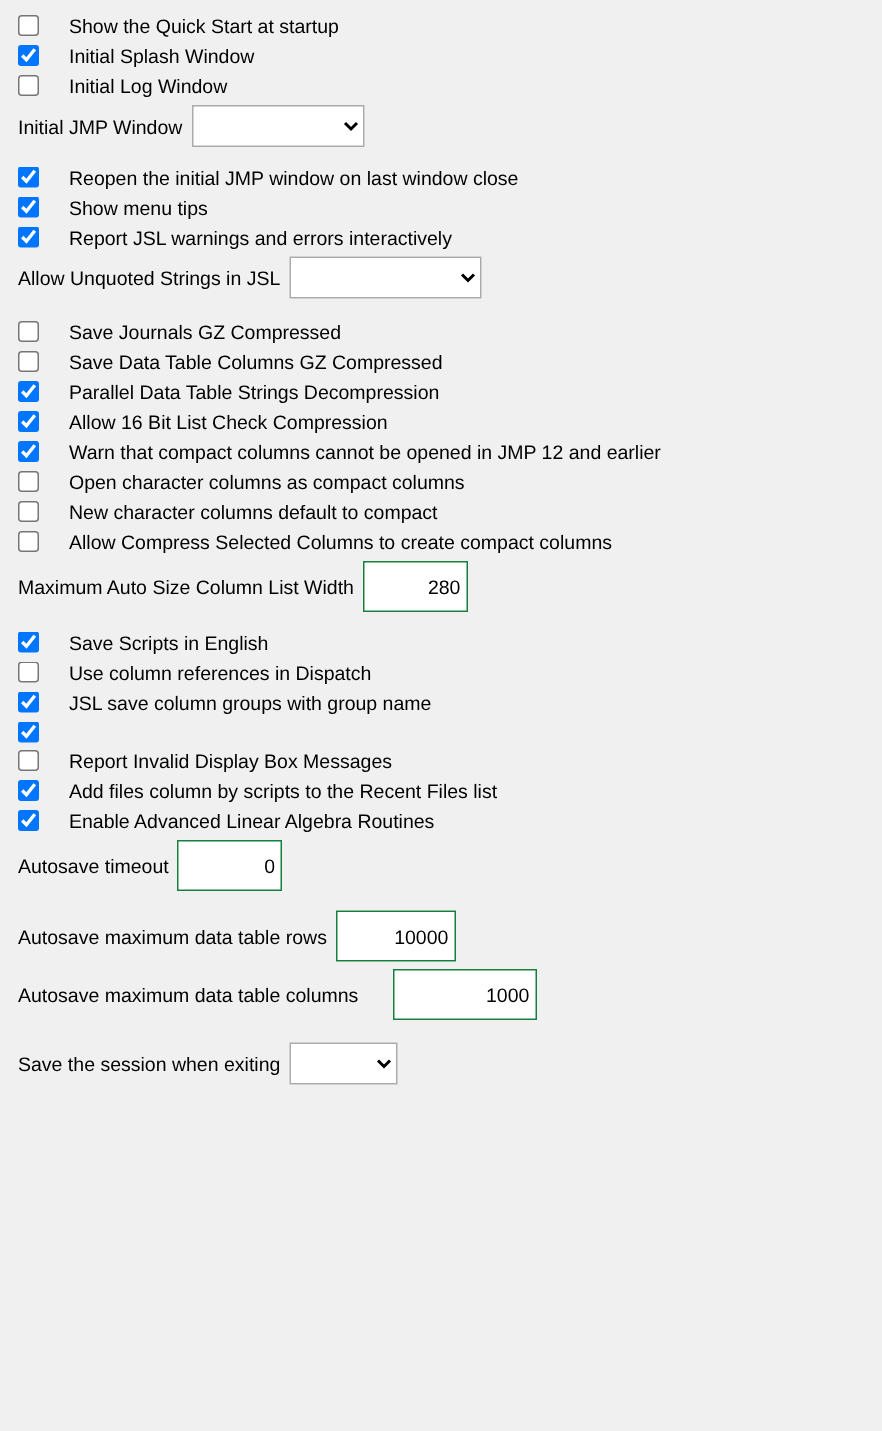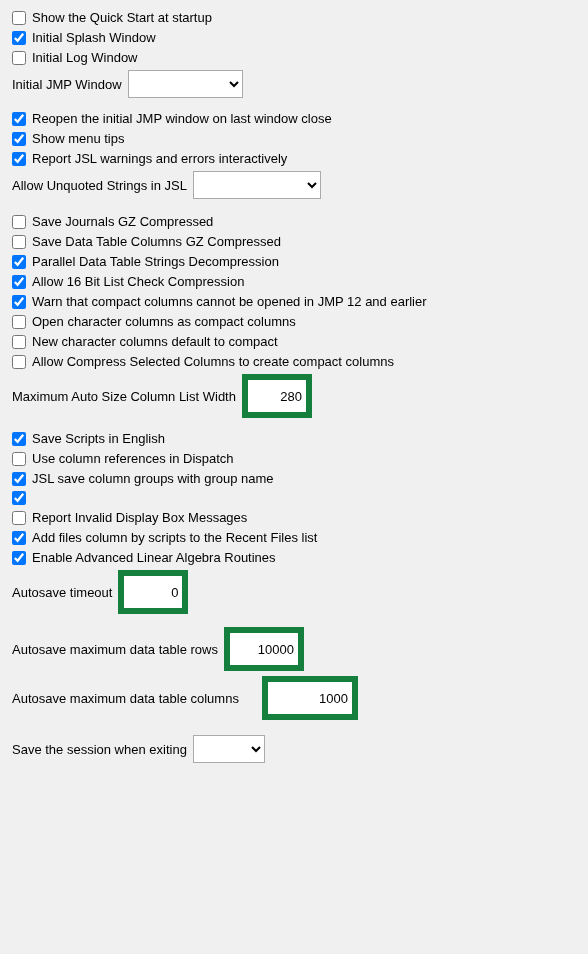--- a/index.html
+++ b/index.html
@@ -17,22 +17,22 @@
       min-height: 954px;
     }
     .row {
       display: flex;
       align-items: center;
       margin-bottom: 5px;
       gap: 6px;
     }
     .row label {
       display: flex;
-      align-items: flex-end;
-      gap: 6px;
+      align-items: flex-start;
+      gap: 20px;
       cursor: default;
       user-select: none;
     }
     input[type="checkbox"] {
       width: 14px;
       height: 14px;
       margin: 0;
       cursor: pointer;
       flex-shrink: 0;
     }
@@ -43,21 +43,21 @@
     select {
       font-size: 13px;
       padding: 13px 4px;
       border: 1px solid #aaa;
       background: #fff;
       height: 22px;
       cursor: pointer;
     }
     input[type="number"], input[type="text"] {
       font-size: 13px;
-      border: 6px solid #15803d;
+      border: 1px solid #15803d;
       background: #fff;
       height: 22px;
       padding: 16px 4px;
       text-align: right;
     }
     .divider {
       height: 8px;
     }
     .section-gap {
       height: 10px;

